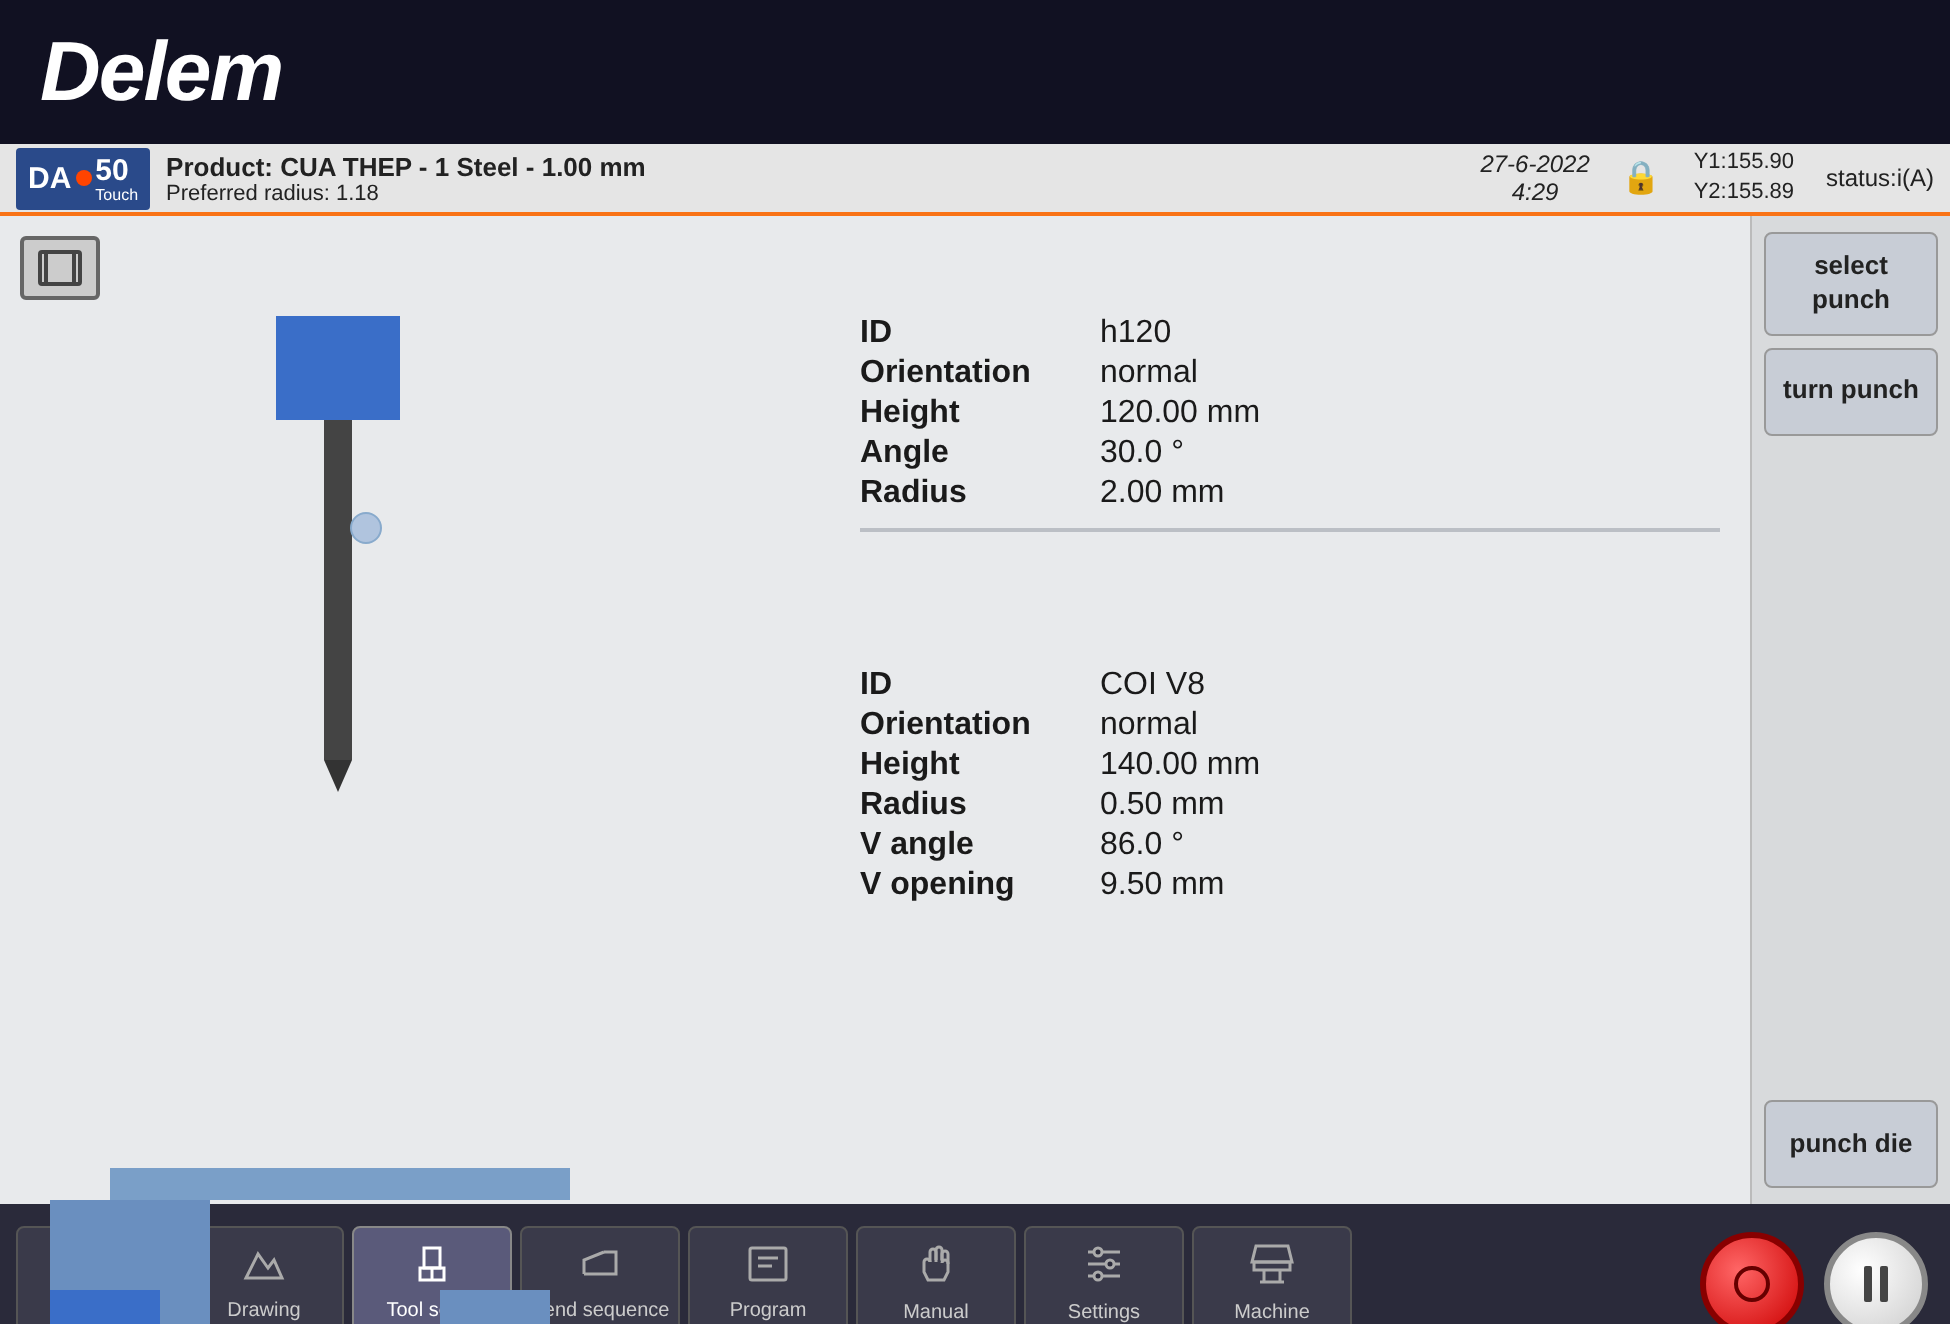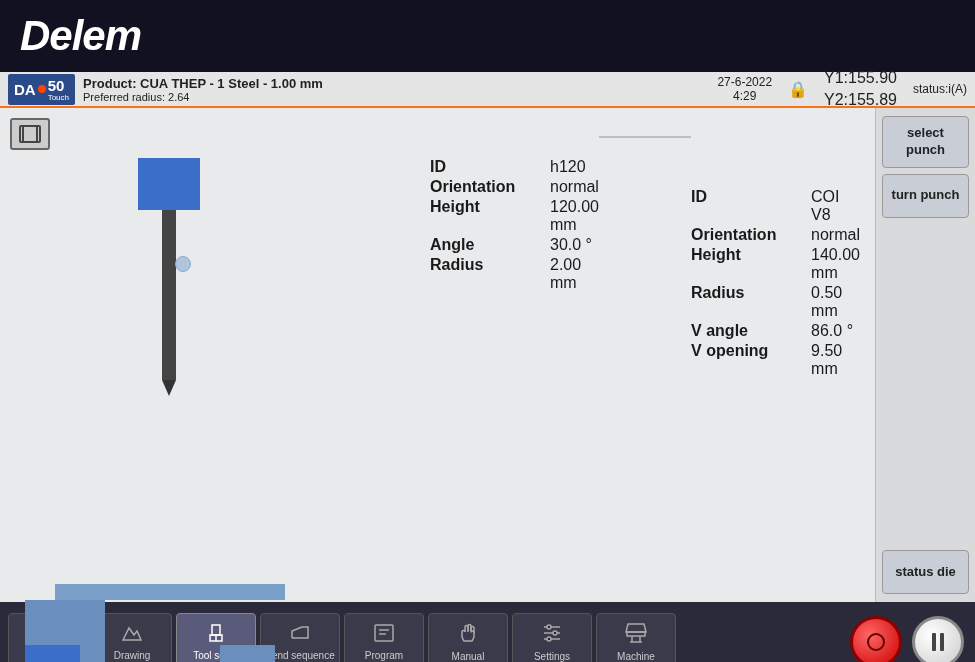--- a/index.html
+++ b/index.html
@@ -71,28 +71,29 @@
       flex: 1;
       font-size: 13px;
       color: #222;
     }
     .product-info .line1 { font-weight: bold; }
     .product-info .line2 { font-size: 11px; }
     .datetime {
       text-align: center;
       font-size: 12px;
       color: #222;
+      font-style: italic;
     }
     .lock-icon {
       font-size: 16px;
       color: #555;
       margin: 0 8px;
     }
     .y-status {
-      font-size: 16px;
+      font-size: 11px;
       color: #222;
       line-height: 1.4;
       text-align: right;
     }
 
     
     .main-area {
       background: #e8eaec;
       height: 494px;
       display: flex;
@@ -116,21 +117,21 @@
       background: #ccc;
       cursor: pointer;
     }
     .fit-icon svg { width: 22px; height: 18px; }
 
     
     .info-panel {
       width: 460px;
       padding: 20px 15px;
       display: flex;
-      flex-direction: row;
+      flex-direction: column;
       gap: 0;
     }
 
     
     .punch-info {
       margin-top: 30px;
     }
     .die-info {
       margin-top: 60px;
     }
@@ -257,21 +258,21 @@
   <div class="da-badge">
     <span>DA</span>
     <span class="dot"></span>
     <div>
       <span>50</span>
       <span class="touch">Touch</span>
     </div>
   </div>
   <div class="product-info">
     <div class="line1">Product: CUA THEP - 1 Steel - 1.00 mm</div>
-    <div class="line2">Preferred radius: 2.64</div>
+    <div class="line2">Preferred radius: 1.18</div>
   </div>
   <div class="datetime">
     <div>27-6-2022</div>
     <div>4:29</div>
   </div>
   <span class="lock-icon">🔒</span>
   <div class="y-status">
     <div>Y1:155.90</div>
     <div>Y2:155.89</div>
   </div>
@@ -343,21 +344,21 @@
         <span class="info-label">V opening</span>
         <span class="info-value">9.50 mm</span>
       </div>
     </div>
   </div>
 
   <div class="right-sidebar">
     <div class="sidebar-btn">select punch</div>
     <div class="sidebar-btn">turn punch</div>
     <div class="sidebar-gap"></div>
-    <div class="sidebar-btn">status die</div>
+    <div class="sidebar-btn">punch die</div>
   </div>
 
 </div>
 
 <div class="toolbar">
   <div class="tool-btn">
     <div class="icon-area">
       <svg width="24" height="20" viewBox="0 0 24 20" fill="none">
         <rect x="2" y="4" width="18" height="14" rx="1" stroke="#aaa" stroke-width="1.5" fill="none"></rect>
         <path d="M5 4V2h12v2" stroke="#aaa" stroke-width="1.5"></path>

